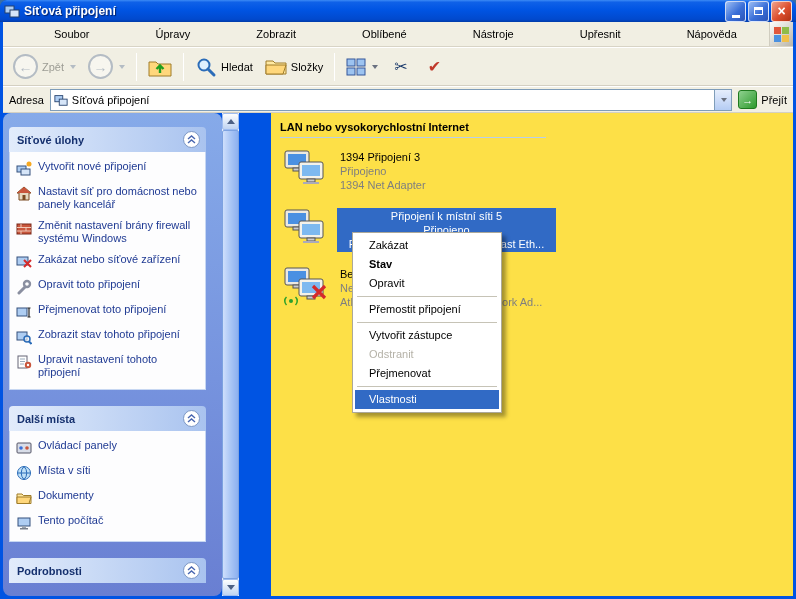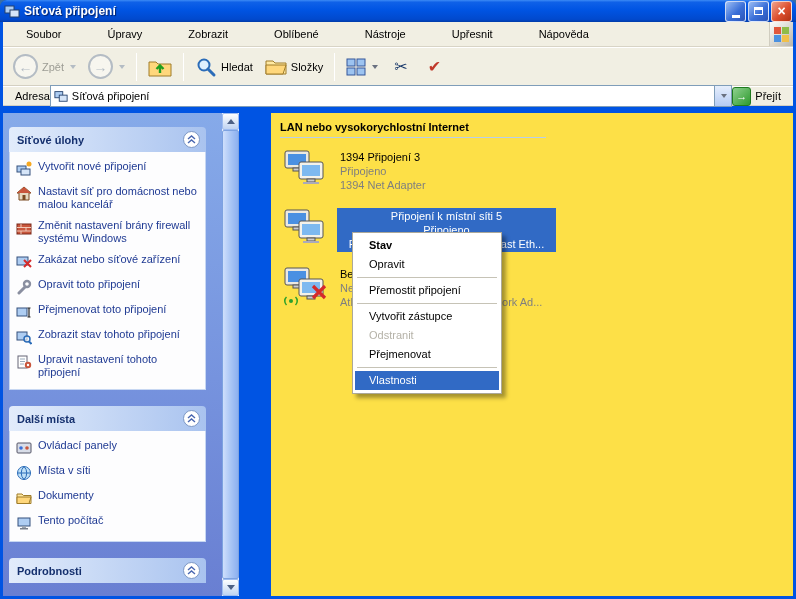--- a/index.html
+++ b/index.html
@@ -20,21 +20,21 @@
   .cbtn { width:21px; height:21px; border-radius:3px; border:1px solid rgba(255,255,255,.75);
           display:flex; align-items:center; justify-content:center; color:#fff; font-weight:bold; }
   .cbtn.minmax { background:linear-gradient(135deg,#9cbdf3,#3a6fd8 55%,#2a54b8); }
   .cbtn.close  { background:linear-gradient(135deg,#f0a38c,#dd4f2e 55%,#b03214); font-size:14px; line-height:1; }
   .glyph-min { width:8px; height:3px; background:#fff; align-self:flex-end; margin-bottom:3px; }
   .glyph-max { width:9px; height:8px; border:1px solid #fff; border-top:3px solid #fff; }
 
   
   .menubar { position:absolute; left:3px; right:3px; top:22px; height:25px; background:#f1efe3;
              display:flex; align-items:stretch; border-bottom:1px solid #d8d4c6; }
-  .menu-item-top { padding:0 23px; display:flex; align-items:center; }
+  .menu-item-top { padding:0 15px; display:flex; align-items:center;margin-left:36px; }
   .menubar-spacer { flex:1; }
   .winlogo { width:24px; display:flex; align-items:center; justify-content:center;
              background:linear-gradient(135deg,#fdfdfd,#b9b5a9); border-left:1px solid #d0cdc0; }
   .flag { display:grid; grid-template-columns:7px 7px; grid-template-rows:7px 7px; gap:1px; }
   .flag i { display:block; }
 
   .toolbar { position:absolute; left:3px; right:3px; top:47px; height:39px; background:#f1efe3;
              border-top:1px solid #fff; border-bottom:1px solid #d4d0c2;
              display:flex; align-items:center; padding:0 6px; gap:4px; }
   .tbtn { display:flex; align-items:center; gap:4px; padding:2px 4px; border-radius:3px; }
@@ -42,39 +42,39 @@
                 display:flex; align-items:center; justify-content:center; font-size:14px; font-weight:bold;
                 background:#f7f6ef; }
   .tb-label { font-size:11px; }
   .disabled-text { color:#9c9c94; }
   .dd-tri { width:0; height:0; border-left:3px solid transparent; border-right:3px solid transparent;
             border-top:4px solid #6a7180; margin-left:2px; }
   .dd-tri.dim { border-top-color:#b4bcc4; }
   .tsep { width:1px; height:28px; background:#c9c5b4; border-right:1px solid #fff; margin:0 3px; }
   .glyph-btn { font-size:16px; color:#1b3a6b; padding:0 4px; }
 
-  .addressbar { position:absolute; left:3px; right:3px; top:86px; height:20px; background:#f1efe3;
-                border-top:1px solid #fff; display:flex; align-items:center; padding:0 12px; gap:0;
+  .addressbar { position:absolute; left:3px; right:3px; top:86px; height:27px; background:#f1efe3;
+                border-top:1px solid #fff; display:flex; align-items:center; padding:0 6px; gap:6px;
                 border-bottom:1px solid #d4d0c2; }
   .addr-combo { flex:1; height:22px; background:#fff; border:1px solid #7f9db9;
                 display:flex; align-items:center; padding-left:3px; }
   .addr-combo .ci { width:14px; height:14px; margin-right:4px; flex:0 0 auto; }
   .addr-value { flex:1; }
   .combo-dd { width:17px; height:20px; background:linear-gradient(180deg,#e6eefc,#b5ccf3);
               border-left:1px solid #7f9db9; display:flex; align-items:center; justify-content:center; }
   .go-btn { display:flex; align-items:center; gap:4px; }
   .go-icon { width:19px; height:19px; border-radius:3px; background:linear-gradient(135deg,#8fd18f,#2d9a2d);
              color:#fff; font-weight:bold; display:flex; align-items:center; justify-content:center;
              border:1px solid #1f7a1f; }
 
   
   .bodyrow { position:absolute; left:3px; right:3px; top:113px; bottom:3px; display:flex; }
 
   .sidebar { width:219px; background:linear-gradient(180deg,#86aae9 0%,#7693de 55%,#697fd2 100%);
-             padding:14px 16px 0 6px; overflow:hidden; }
+             padding:14px 16px 0 6px; overflow:hidden;border-radius:8px; }
   .taskbox { margin-bottom:16px; }
   .taskbox-header { height:25px; border-radius:4px 4px 0 0;
                     background:linear-gradient(90deg,#e2ecfb,#a9c3ef);
                     display:flex; align-items:center; justify-content:space-between; padding:0 6px 0 8px;
                     font-weight:bold; color:#15306e; }
   .chev-circle { width:17px; height:17px; border-radius:50%; background:#fff; border:1px solid #7c97c5;
                  display:flex; align-items:center; justify-content:center; }
   .taskbox-body { background:#fdfdfe; border:1px solid #c7d7f2; border-top:none; padding:4px 2px 6px 4px; }
   .task-item { display:flex; gap:6px; padding:4px 2px; align-items:flex-start; cursor:pointer; }
   .task-item svg { flex:0 0 auto; margin-top:1px; }
@@ -244,21 +244,21 @@
               <circle cx="13" cy="3" r="2.5" fill="#f6a821"></circle>
             </svg>
             <span class="task-label">Vytvořit nové připojení</span>
           </div>
           <div class="task-item">
             <svg width="16" height="16" viewBox="0 0 16 16">
               <path d="M8 1 L15 7 H13 V14 H3 V7 H1 Z" fill="#e6d9c0" stroke="#7a4a21"></path>
               <path d="M8 1 L15 7 H1 Z" fill="#c9563c"></path>
               <rect x="6.5" y="9" width="3" height="5" fill="#7a4a21"></rect>
             </svg>
-            <span class="task-label">Nastavit síť pro domácnost nebo malou kancelář</span>
+            <span class="task-label">Nastavit síť pro domácnost nebo panely kancelář</span>
           </div>
           <div class="task-item">
             <svg width="16" height="16" viewBox="0 0 16 16">
               <rect x="1" y="4" width="14" height="10" fill="#c9563c" stroke="#7a2a1a"></rect>
               <path d="M1 7.5 h14 M1 11 h14 M5 4 v3.5 M10 7.5 v3.5 M5 11 v3" stroke="#f0c9b8" stroke-width="1"></path>
             </svg>
             <span class="task-label">Změnit nastavení brány firewall systému Windows</span>
           </div>
           <div class="task-item">
             <svg width="16" height="16" viewBox="0 0 16 16">
@@ -419,20 +419,21 @@
         <div class="tile-text">
           <div class="tname">Bezdrátové připojení k síti</div>
           <div class="tsub">Nepřipojeno</div>
           <div class="tsub">Atheros AR5005G Wireless Network Ad...</div>
         </div>
       </div>
     </div>
   </div>
 
   <div class="ctx-menu">
+    <div class="ctx-item">Zakázat</div>
     <div class="ctx-item bold">Stav</div>
     <div class="ctx-item">Opravit</div>
     <div class="ctx-sep"></div>
     <div class="ctx-item">Přemostit připojení</div>
     <div class="ctx-sep"></div>
     <div class="ctx-item">Vytvořit zástupce</div>
     <div class="ctx-item disabled">Odstranit</div>
     <div class="ctx-item">Přejmenovat</div>
     <div class="ctx-sep"></div>
     <div class="ctx-item highlight">Vlastnosti</div>

